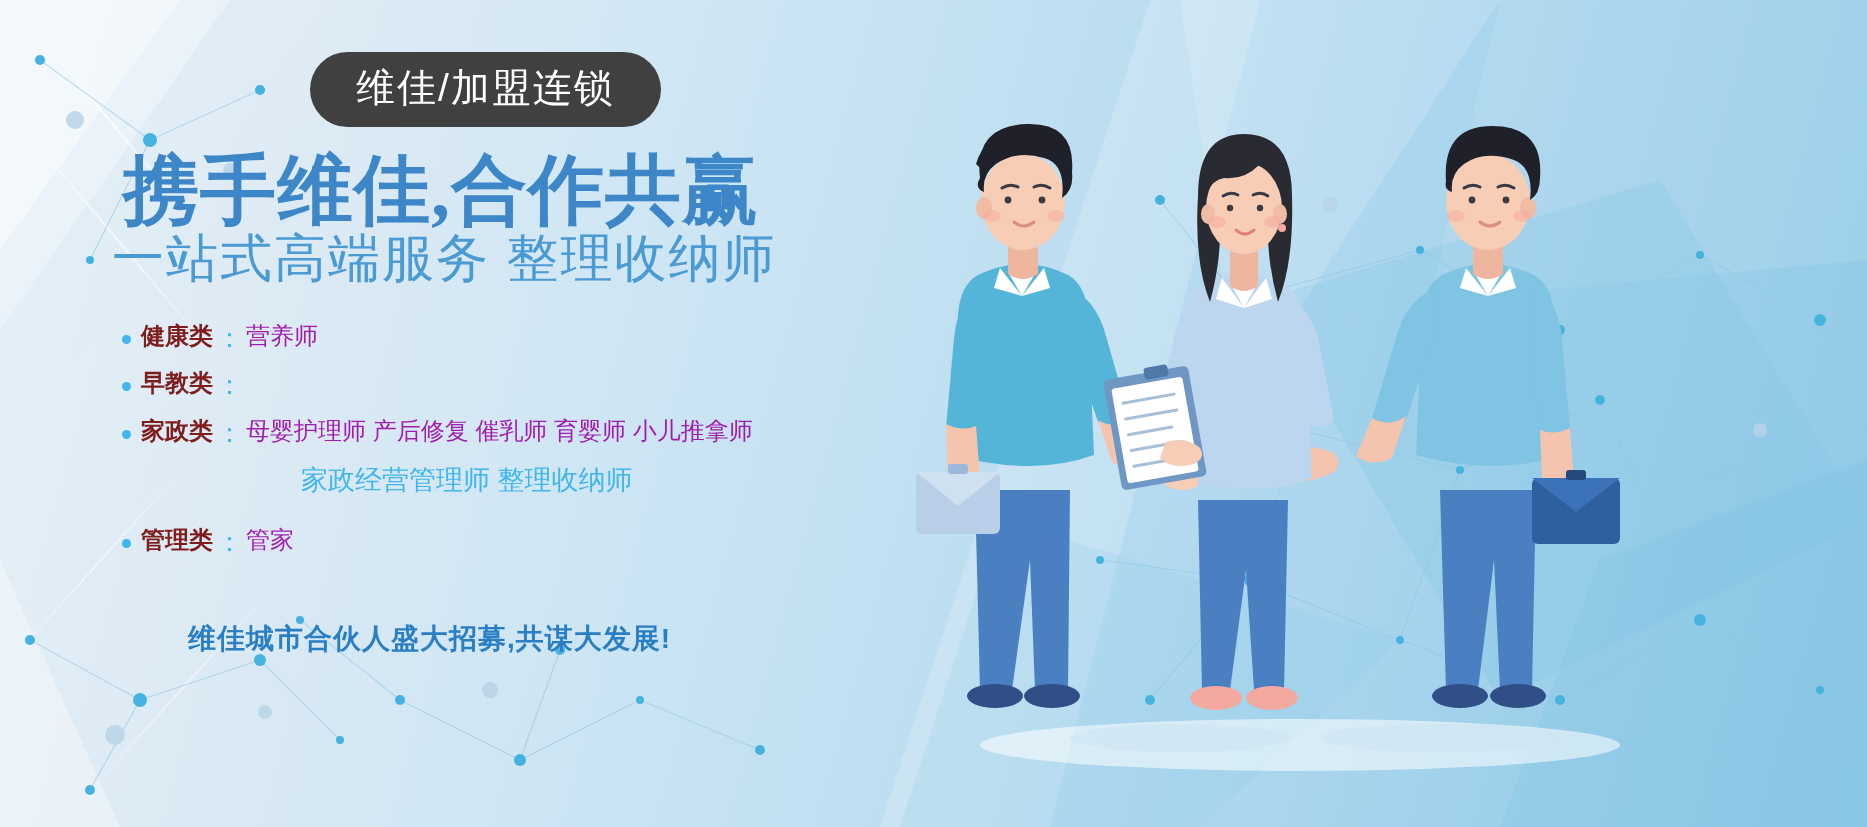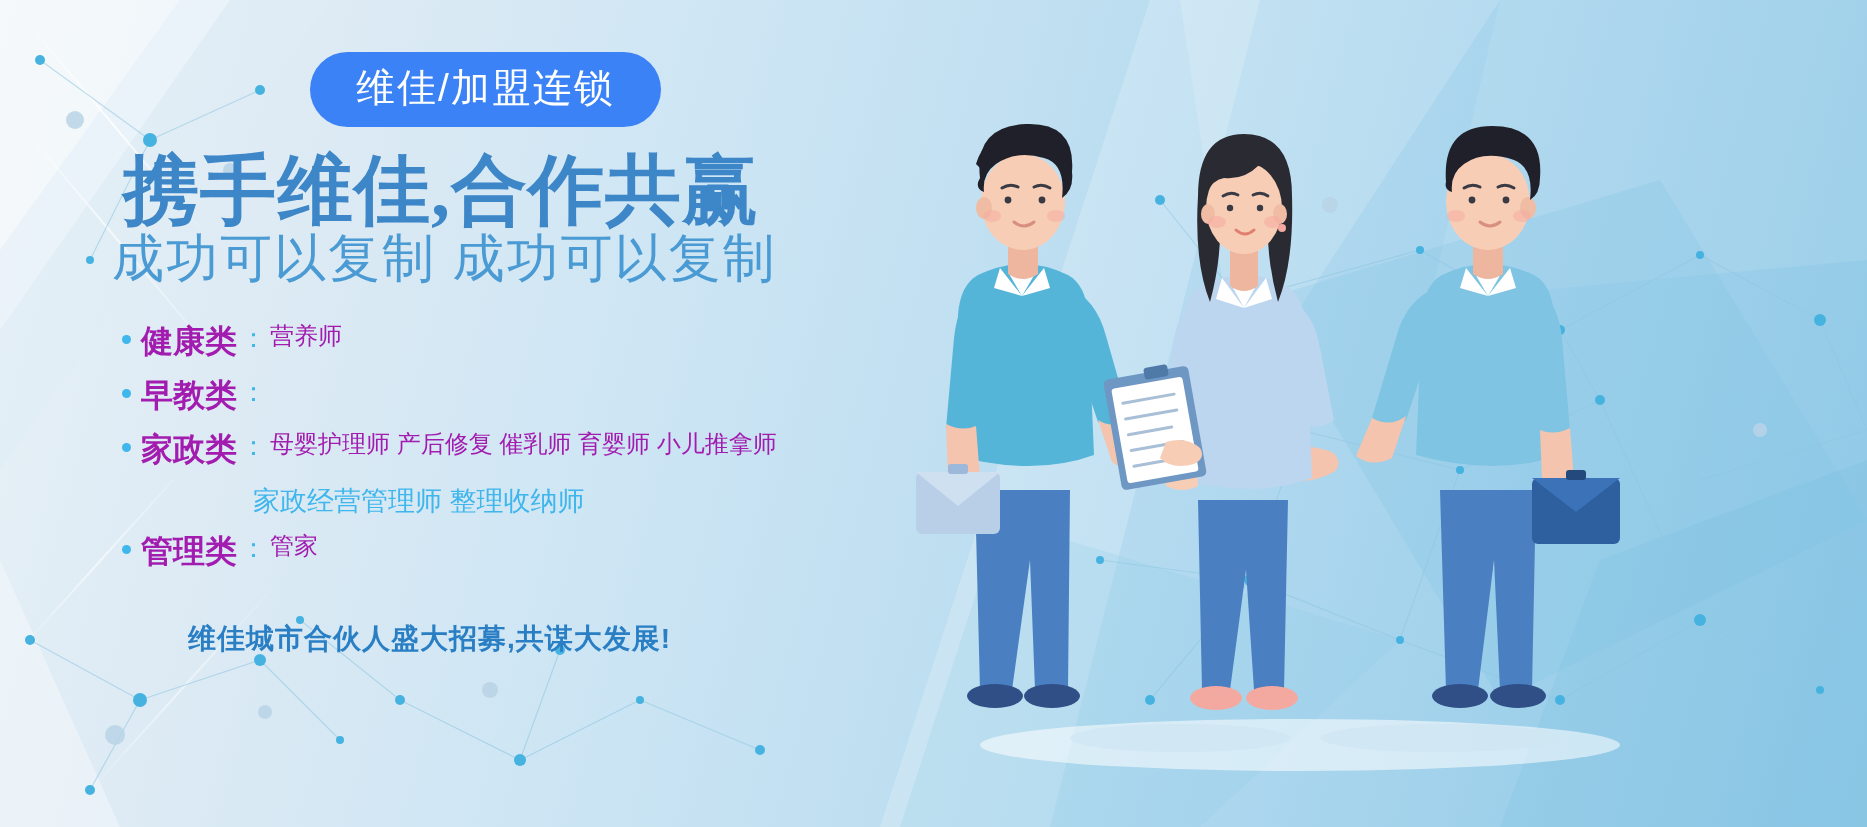--- a/index.html
+++ b/index.html
@@ -18,21 +18,21 @@
   .streak{position:absolute;background:linear-gradient(90deg,rgba(255,255,255,0) 0%,rgba(255,255,255,0.85) 50%,rgba(255,255,255,0) 100%);height:2px;}
 
   
   .net{position:absolute;inset:0;}
 
   
   .content{position:absolute;left:0;top:0;width:960px;height:827px;}
 
   .pill{
     position:absolute;left:310px;top:52px;
-    background:#3b82f6;color:#ffffff;
+    background:#404040;color:#ffffff;
     border-radius:44px;
     padding:16px 46px 20px 46px;
     font-size:39px;letter-spacing:2px;line-height:1;
     white-space:nowrap;
     font-family:"Liberation Sans","DejaVu Sans",sans-serif;
   }
 
   .headline{
     position:absolute;left:123px;top:152px;
     font-family:"Liberation Serif","DejaVu Serif",serif;
@@ -45,24 +45,24 @@
     position:absolute;left:112px;top:232px;
     font-size:52px;line-height:1;
     color:#4a9ad4;
     letter-spacing:2px;white-space:nowrap;
   }
 
   .bullets{position:absolute;left:122px;top:320px;width:820px;}
   .brow{display:flex;align-items:flex-start;margin-bottom:11px;white-space:nowrap;}
   .bdot{width:9px;height:9px;border-radius:50%;background:#3fb6ec;
     margin-top:15px;margin-right:10px;flex:0 0 auto;}
-  .bcat{color:#a21caf;font-weight:bold;font-size:32px;line-height:1.35;flex:0 0 auto;}
+  .bcat{color:#7f1d1d;font-weight:bold;font-size:24px;line-height:1.35;flex:0 0 auto;}
   .bcolon{color:#3fb6ec;font-size:27px;line-height:1.35;flex:0 0 auto;padding:0 3px;}
   .bval{color:#a21caf;font-size:24px;line-height:1.35;}
-  .bwrap{display:flex;margin-bottom:11px;white-space:nowrap;}
+  .bwrap{display:flex;margin-bottom:25px;white-space:nowrap;gap:48px;}
   .bwrap .indent{width:131px;flex:0 0 auto;}
   .bwrap .bval{color:#3fb6ec;font-size:27px;line-height:1.35;}
 
   .services{
     position:absolute;left:110px;top:548px;
     font-size:46px;line-height:1;
     color:#3aabe4;letter-spacing:1px;white-space:nowrap;
   }
   .cta{
     position:absolute;left:188px;top:625px;
@@ -306,21 +306,21 @@
       <path d="M286,352 q20,-6 34,6 q6,10 -6,16 q-22,6 -34,-6 Z" fill="#f7cdb6"></path>
     </g>
   </svg>
 
   <div class="content">
 
     <div class="pill">维佳/加盟连锁</div>
 
     <div class="headline">携手维佳,合作共赢</div>
 
-    <div class="subtitle">成功可以复制 成功可以复制</div>
+    <div class="subtitle">一站式高端服务 整理收纳师</div>
 
     <div class="bullets">
 
       <div class="brow">
         <span class="bdot"></span>
         <span class="bcat">健康类</span>
         <span class="bcolon">：</span>
         <span class="bval">营养师</span>
       </div>
 

